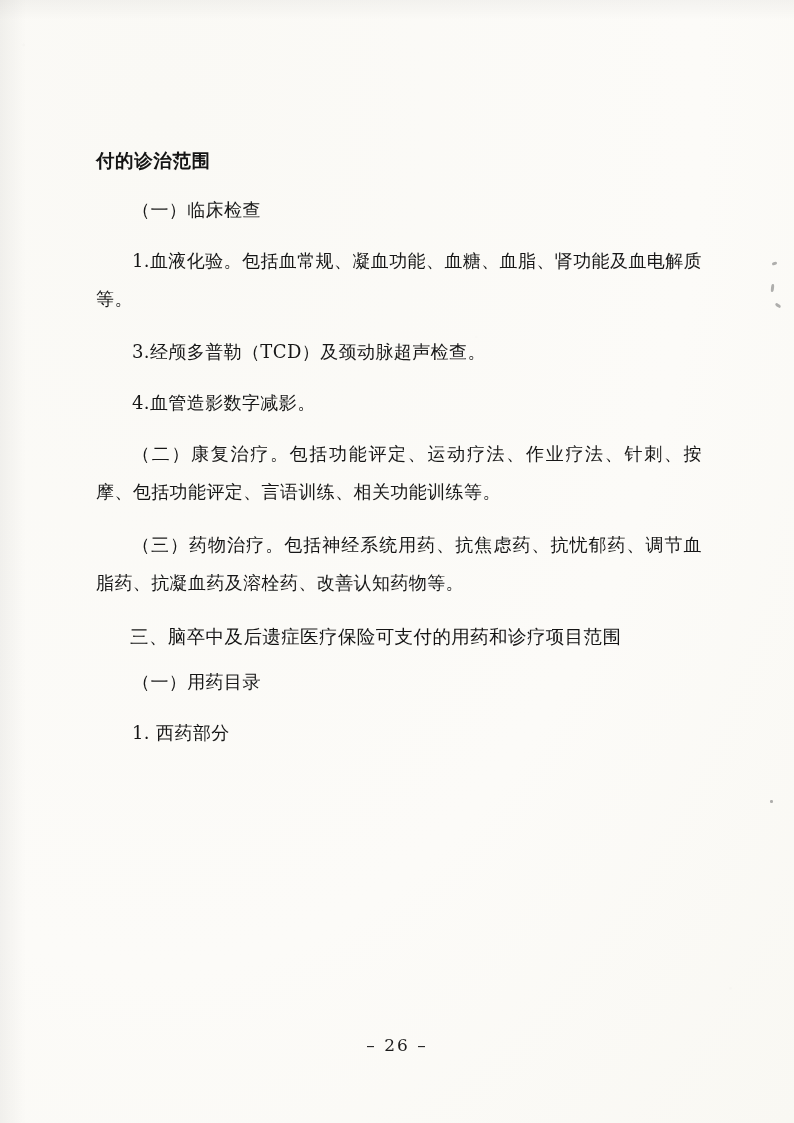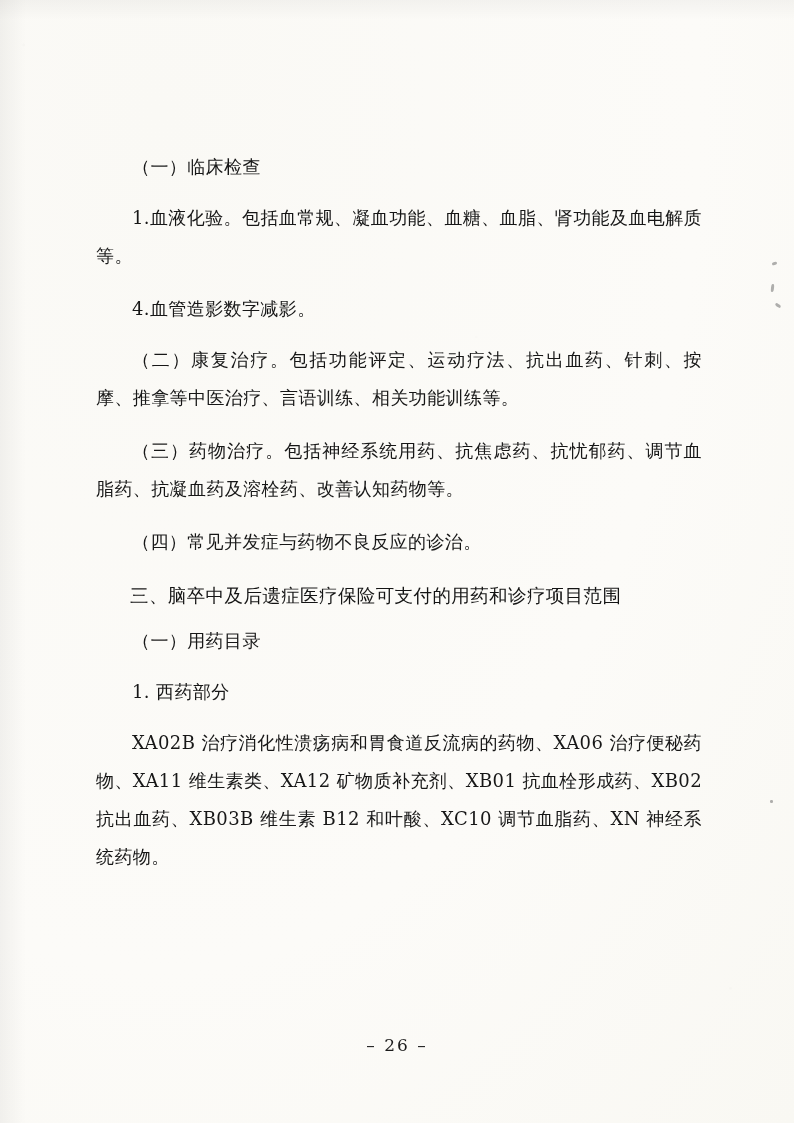--- a/index.html
+++ b/index.html
@@ -109,29 +109,29 @@
   <div class="scan-noise"></div>
   <div class="edge-shadow"></div>
   <div class="edge-shadow-top"></div>
 
   <span class="speck s1"></span>
   <span class="speck s2"></span>
   <span class="speck s3"></span>
   <span class="speck s4"></span>
 
   <div class="content">
+    <h1 class="heading">付的诊治范围</h1>
 
     <p class="para tight">（一）临床检查</p>
     <p class="para">1.血液化验。包括血常规、凝血功能、血糖、血脂、肾功能及血电解质等。</p>
+    <p class="para tight">3.经颅多普勒（TCD）及颈动脉超声检查。</p>
     <p class="para tight">4.血管造影数字减影。</p>
-    <p class="para">（二）康复治疗。包括功能评定、运动疗法、抗出血药、针刺、按摩、推拿等中医治疗、言语训练、相关功能训练等。</p>
+    <p class="para">（二）康复治疗。包括功能评定、运动疗法、作业疗法、针刺、按摩、包括功能评定、言语训练、相关功能训练等。</p>
     <p class="para">（三）药物治疗。包括神经系统用药、抗焦虑药、抗忧郁药、调节血脂药、抗凝血药及溶栓药、改善认知药物等。</p>
-    <p class="para tight">（四）常见并发症与药物不良反应的诊治。</p>
 
     <h2 class="heading-2">三、脑卒中及后遗症医疗保险可支付的用药和诊疗项目范围</h2>
 
     <p class="para tight">（一）用药目录</p>
     <p class="para tight">1. 西药部分</p>
-    <p class="para">XA02B 治疗消化性溃疡病和胃食道反流病的药物、XA06 治疗便秘药物、XA11 维生素类、XA12 矿物质补充剂、XB01 抗血栓形成药、XB02 抗出血药、XB03B 维生素 B12 和叶酸、XC10 调节血脂药、XN 神经系统药物。</p>
   </div>
 
   <div class="pagenum">– 26 –</div>
 </div>
 
 </body></html>

